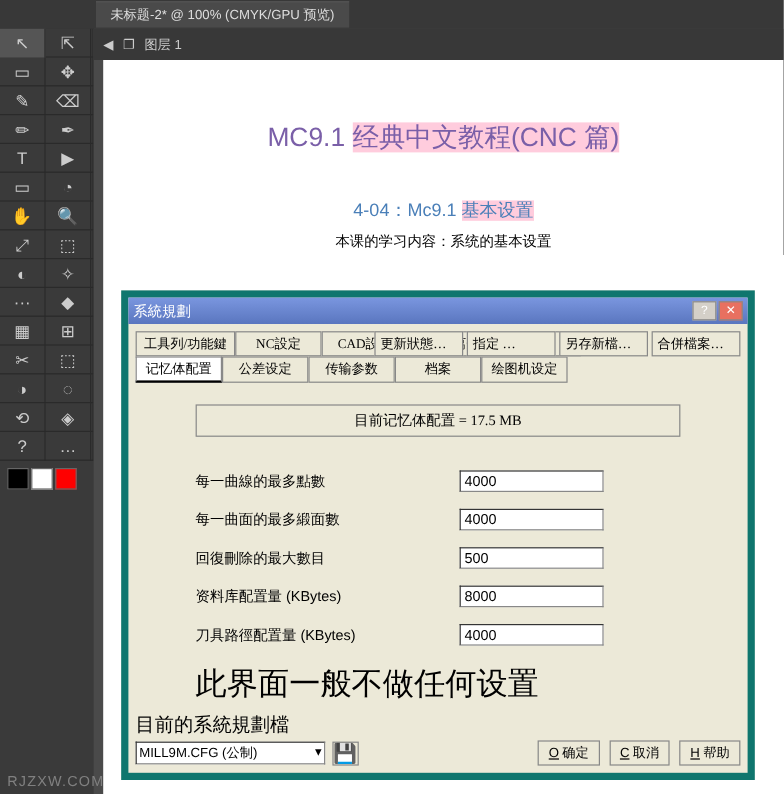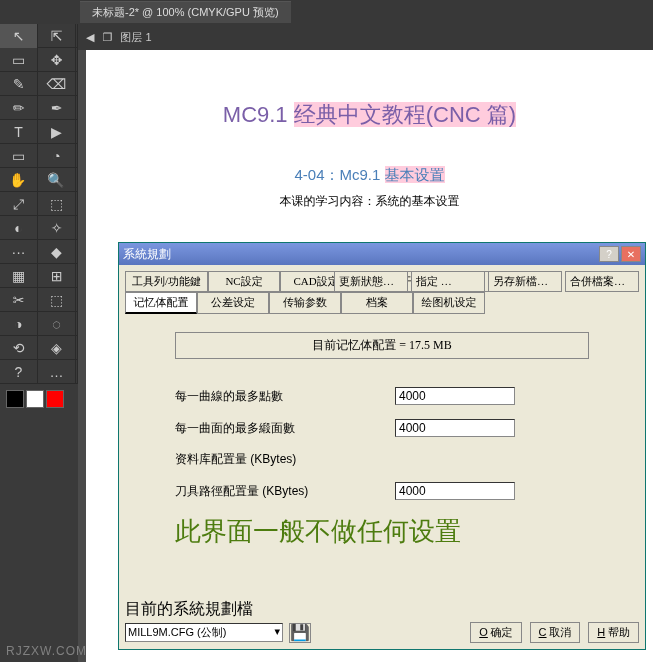--- a/index.html
+++ b/index.html
@@ -13,37 +13,37 @@
 .swatches { padding: 6px; display: flex; gap: 2px; }
 .swatch { width: 18px; height: 18px; border: 1px solid #666; }
 .canvas-area { position: absolute; left: 78px; top: 24px; right: 0; bottom: 0; background: #4a4a4a; }
 .layers-bar { height: 26px; background: #383838; display: flex; align-items: center; padding-left: 8px; gap: 8px; color: #ccc; font-size: 11px; }
 .canvas { position: absolute; left: 8px; top: 26px; right: 0; bottom: 0; background: #fff; }
 .doc-title { text-align: center; color: #7a5fa8; font-size: 22px; margin-top: 50px; }
 .doc-title .hl { background: #fcd; }
 .doc-subtitle { text-align: center; color: #4a7fb8; font-size: 15px; margin-top: 36px; }
 .doc-subtitle .hl { background: #fcd; }
 .doc-line { text-align: center; font-size: 12px; margin-top: 8px; font-family: SimSun, serif; }
-.dialog { position: absolute; left: 32px; top: 192px; width: 528px; height: 408px; background: #ece9d8; border: 1px solid #0f766e; font-family: Tahoma, SimSun, sans-serif; }
+.dialog { position: absolute; left: 15px; top: 192px; width: 528px; height: 408px; background: #ece9d8; border: 6px solid #0f766e; font-family: Tahoma, SimSun, sans-serif; }
 .dlg-title { background: linear-gradient(#7a96df,#5a76bf); height: 22px; display: flex; align-items: center; justify-content: space-between; padding: 0 4px; color: #fff; font-size: 12px; }
 .dlg-btns { display: flex; gap: 2px; }
 .dlg-btn { width: 20px; height: 16px; background: #d4d0c8; border: 1px solid #888; font-size: 10px; display: flex; align-items: center; justify-content: center; cursor: pointer; }
 .dlg-close { background: #e87060; color: #fff; }
 .dlg-body { padding: 6px; position: relative; height: calc(100% - 22px); }
 .tab-area { display: flex; flex-wrap: wrap; gap: 0; width: 410px; }
 .tabbtn { background: #ece9d8; border: 1px solid #888; font-size: 11px; padding: 2px 6px; cursor: pointer; min-width: 72px; text-align: center; font-family: SimSun, serif; }
 .tabbtn.active { border-bottom: 2px solid #000; background: #fff; }
 .side-btns { position: absolute; right: 6px; top: 6px; display: flex; flex-direction: row; gap: 3px; }
 .sidebtn { background: #ece9d8; border: 1px solid #888; font-size: 11px; padding: 2px 4px; width: 74px; cursor: pointer; font-family: SimSun, serif; }
 .mem-box { border: 1px solid #888; margin: 18px 50px 0 50px; padding: 4px; text-align: center; font-size: 12px; font-family: SimSun, serif; }
 .fields { margin: 28px 20px 0 50px; }
 .field-row { display: flex; align-items: center; margin-bottom: 14px; font-size: 12px; font-family: SimSun, serif; }
 .field-label { width: 220px; }
 .field-input { width: 120px; background: #fff; border: 1px inset #888; padding: 1px 3px; font-size: 12px; }
-.red-note { color: #4d7c0f; font-size: 26px; font-family: SimSun, serif; margin: 12px 0 0 50px; }
+.red-note { color: #000000; font-size: 26px; font-family: SimSun, serif; margin: 12px 0 0 50px; }
 .dlg-footer { position: absolute; bottom: 6px; left: 6px; right: 6px; }
 .footer-label { font-size: 16px; font-family: Liberation Mono, monospace; margin-bottom: 2px; }
 .footer-row { display: flex; align-items: center; gap: 6px; }
 .combo { background: #fff; border: 1px inset #888; font-size: 11px; padding: 1px 2px; width: 158px; display: flex; justify-content: space-between; font-family: SimSun, serif; }
 .ftr-btns { margin-left: auto; display: flex; gap: 8px; }
 .ftr-btn { background: #ece9d8; border: 1px solid #888; font-size: 11px; padding: 2px 8px; cursor: pointer; font-family: SimSun, serif; }
 .ftr-btn u { text-decoration: underline; }
 .icon-btn { width: 22px; height: 20px; border: 1px solid #888; background: #ece9d8; cursor: pointer; display: flex; align-items: center; justify-content: center; }
 .watermark { position: absolute; left: 6px; bottom: 4px; color: #808080; font-size: 12px; letter-spacing: 1px; font-family: Arial, sans-serif; }
 </style>
@@ -170,21 +170,26 @@
         <div class="fields" id="fields">
             <div class="field-row">
               <div class="field-label">每一曲線的最多點數</div>
               <input class="field-input" value="4000" style="">
             </div>
             <div class="field-row">
               <div class="field-label">每一曲面的最多緞面數</div>
               <input class="field-input" value="4000" style="">
             </div>
             <div class="field-row">
+              <div class="field-label">回復刪除的最大數目</div>
+              <input class="field-input" value="500" style="">
+            </div>
+            <div class="field-row">
               <div class="field-label">资料库配置量 (KBytes)</div>
+              <input class="field-input" value="8000" style="">
             </div>
             <div class="field-row">
               <div class="field-label">刀具路徑配置量 (KBytes)</div>
               <input class="field-input" value="4000" style="">
             </div>
           </div>
         <div class="red-note">此界面一般不做任何设置</div>
         <div class="dlg-footer">
           <div class="footer-label">目前的系統規劃檔</div>
           <div class="footer-row">

